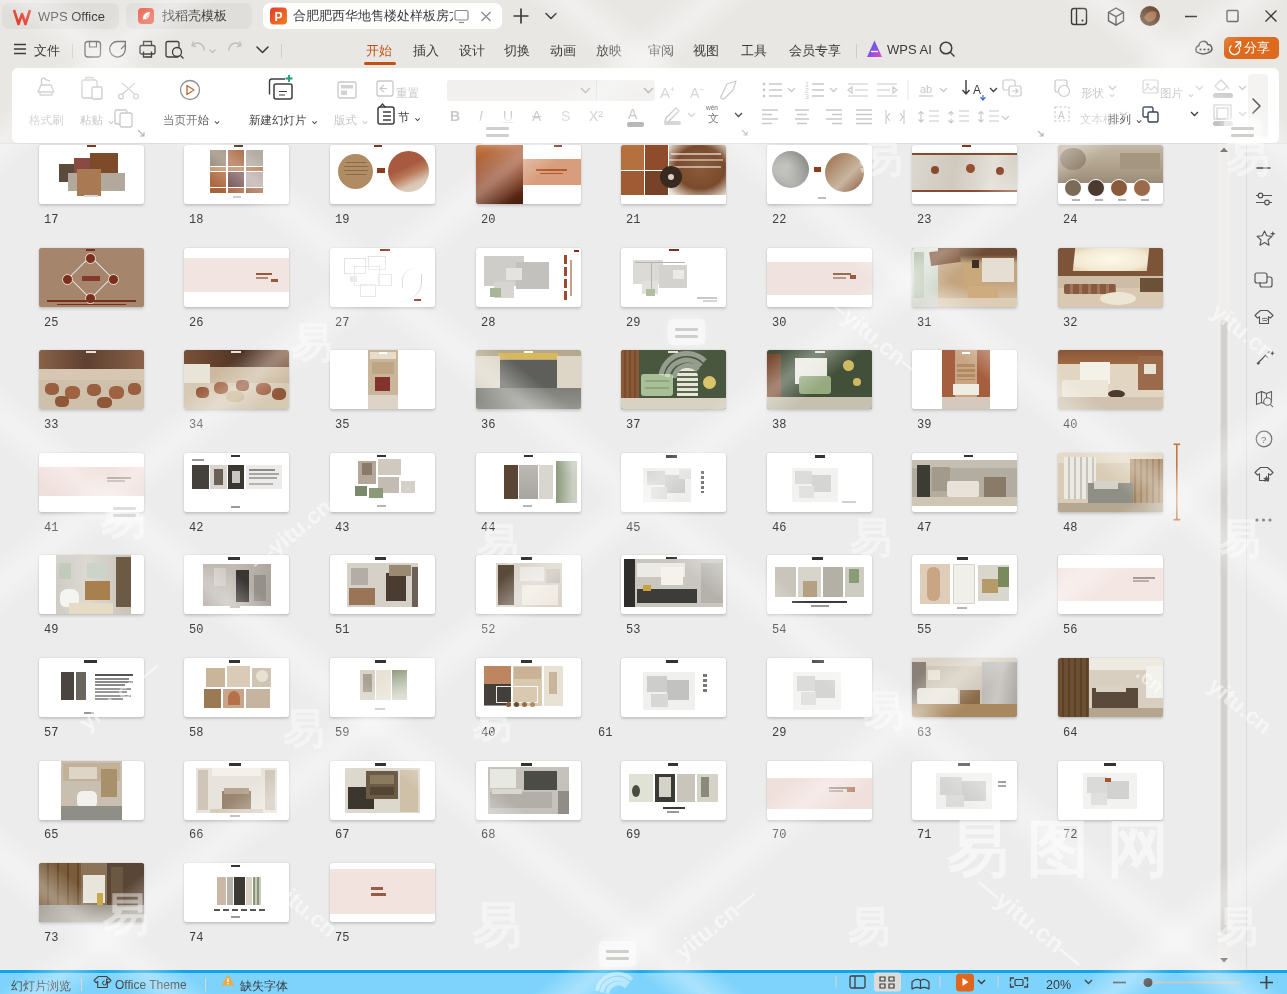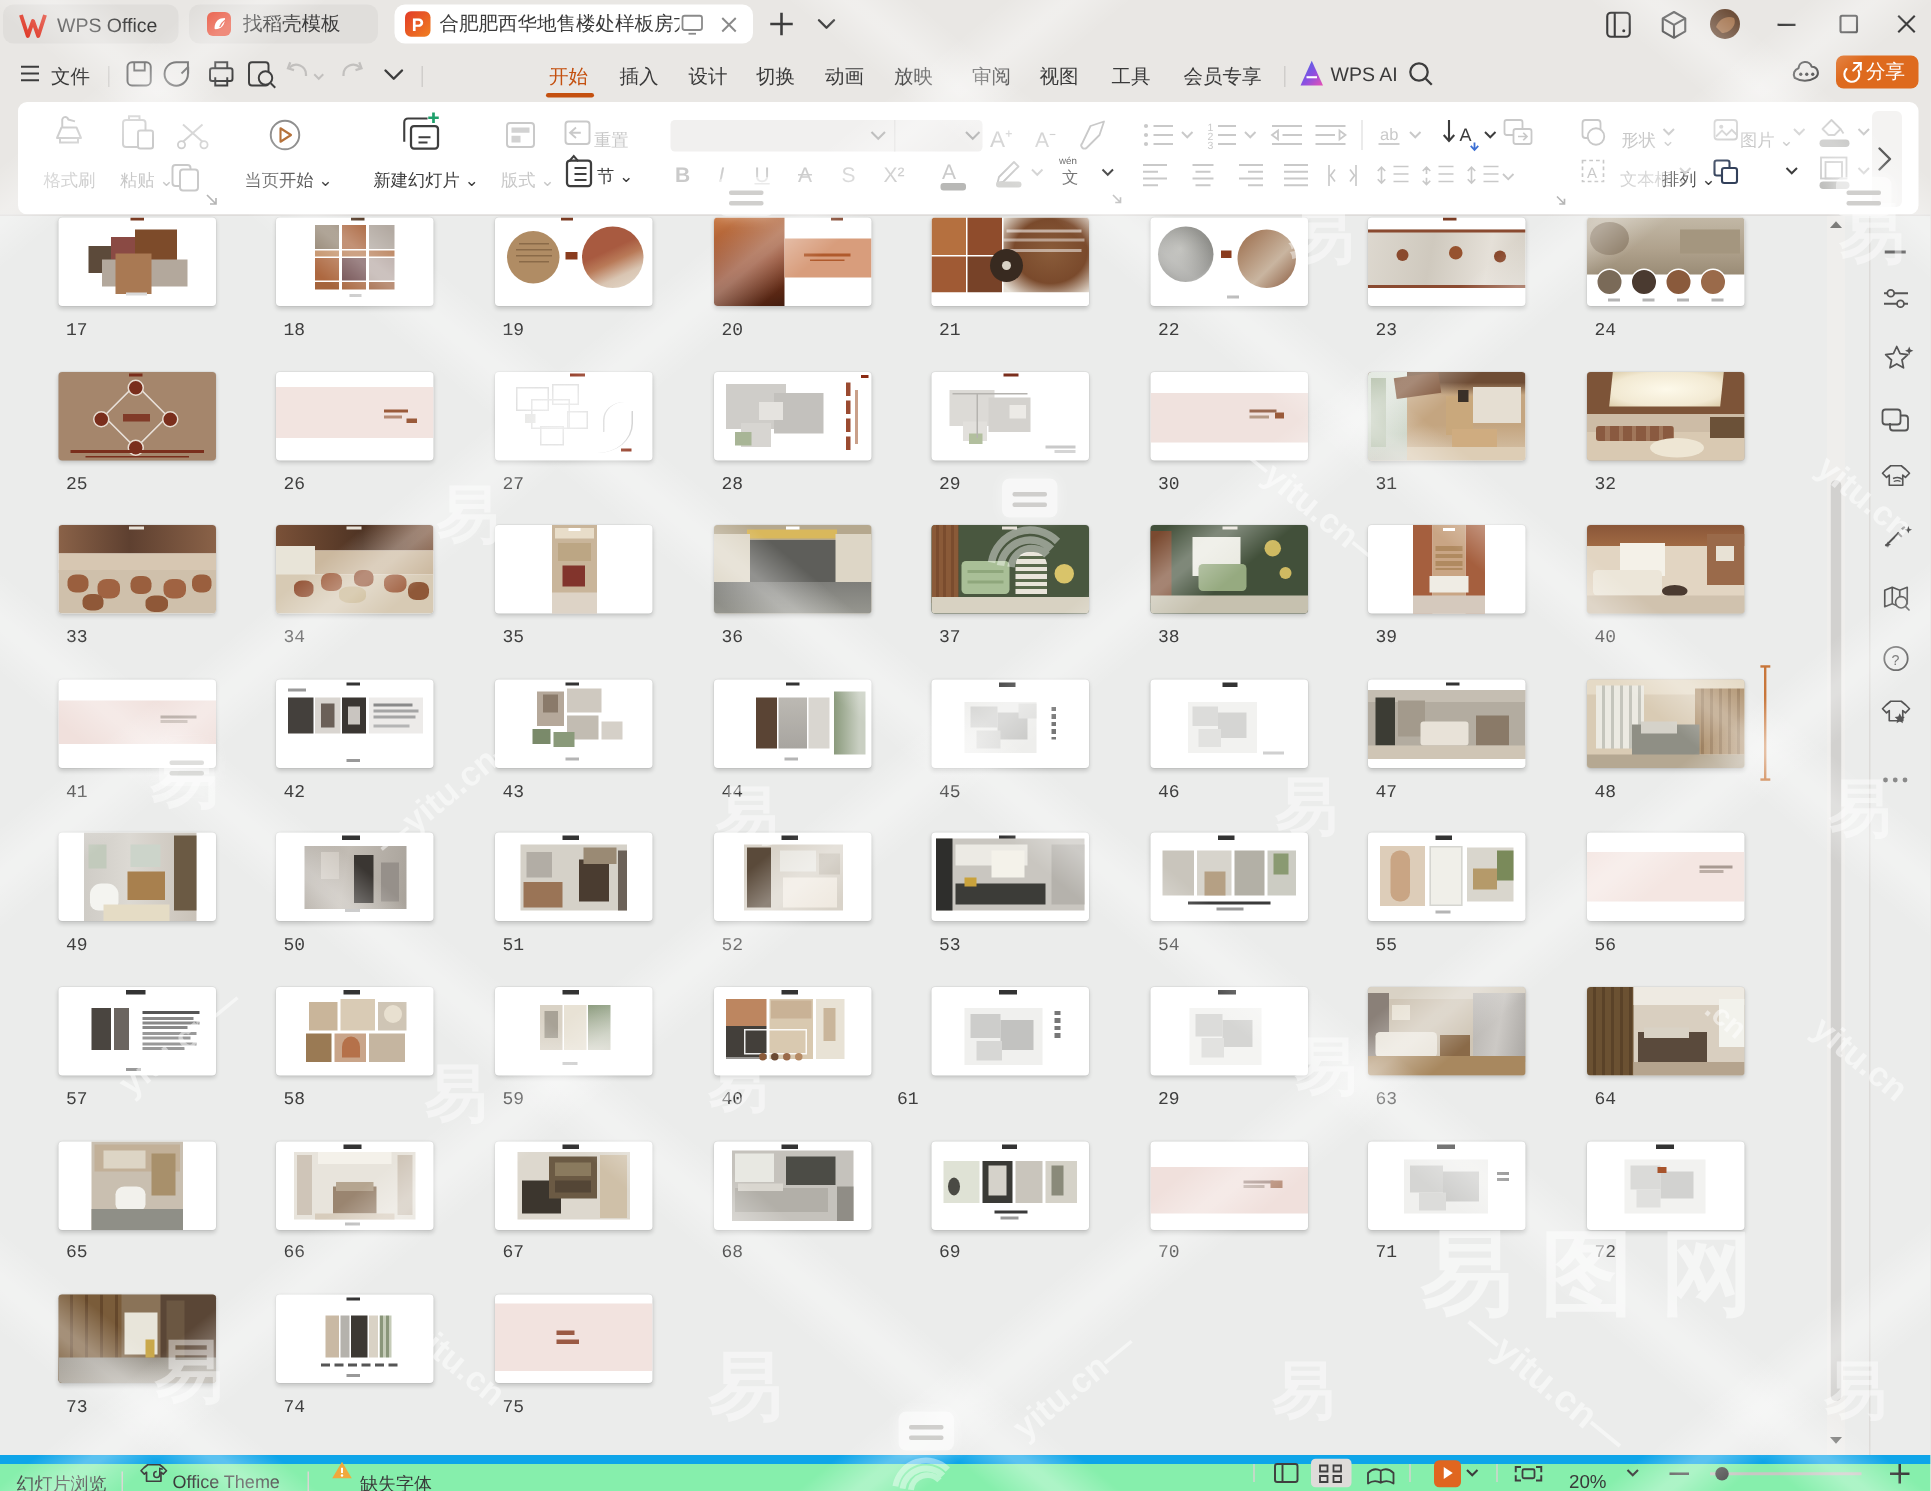--- a/index.html
+++ b/index.html
@@ -10,21 +10,21 @@
 .tab{position:absolute;top:3px;height:26px;border-radius:7px;background:#e0dedb;display:flex;align-items:center;font-size:13px;color:#3a3a3a}
 #menubar{position:absolute;left:0;top:34px;width:1287px;height:34px;background:#e9e7e4;font-size:13px;color:#3a3a3a}
 .mi{position:absolute;top:8px;font-size:13px;color:#3a3a3a}
 #ribbon{position:absolute;left:12px;top:68px;width:1267px;height:75px;background:#fff;border-radius:6px 6px 6px 6px}
 .rlbl{position:absolute;font-size:11.5px;color:#c8c8c8;white-space:nowrap}
 .rdk{color:#3c3c3c}
 .rdiv{position:absolute;width:1px;background:#e9e9e9;top:76px;height:58px}
 #canvas{position:absolute;left:0;top:143px;width:1287px;height:827px;background:#ebeceb;border-top:1px solid #dedcda}
 .th{position:absolute;width:105px;height:59px;background:#fff;border-radius:2.5px;box-shadow:0 0 0 0.5px rgba(0,0,0,.05),0 1.5px 3px rgba(0,0,0,.16);overflow:hidden}
 .n{position:absolute;font-family:"Liberation Mono",monospace;font-size:12px;line-height:14.5px;color:#3e3e3e}
-#statusbar{position:absolute;left:0;top:970px;width:1287px;height:24px;background:#86efac;border-top:6px solid #0ea5e9;font-size:12px;color:#3a3a3a}
+#statusbar{position:absolute;left:0;top:970px;width:1287px;height:24px;background:#7dd3fc;border-top:3px solid #0ea5e9;font-size:12px;color:#3a3a3a}
 #wm{position:absolute;left:0;top:0;width:1287px;height:994px;pointer-events:none;overflow:hidden}
 .band{position:absolute;width:2400px;height:54px;background:linear-gradient(to bottom,rgba(255,255,255,0),rgba(255,255,255,.32) 45%,rgba(255,255,255,.32) 55%,rgba(255,255,255,0))}
 .wmt{position:absolute;color:rgba(255,255,255,.5);font-weight:bold;white-space:nowrap}
 .glyph{position:absolute;color:rgba(255,255,255,.45);font-weight:bold;white-space:nowrap}
 .glogo{position:absolute;width:37px;height:26px;border-radius:5px;background:rgba(255,255,255,.6);box-shadow:0 0 10px rgba(255,255,255,.5)}
 .gbar{width:23px;height:2.6px;border-radius:1.3px;background:rgba(200,199,196,.85)}
 </style></head>
 <body>
 <div id="page">
 

